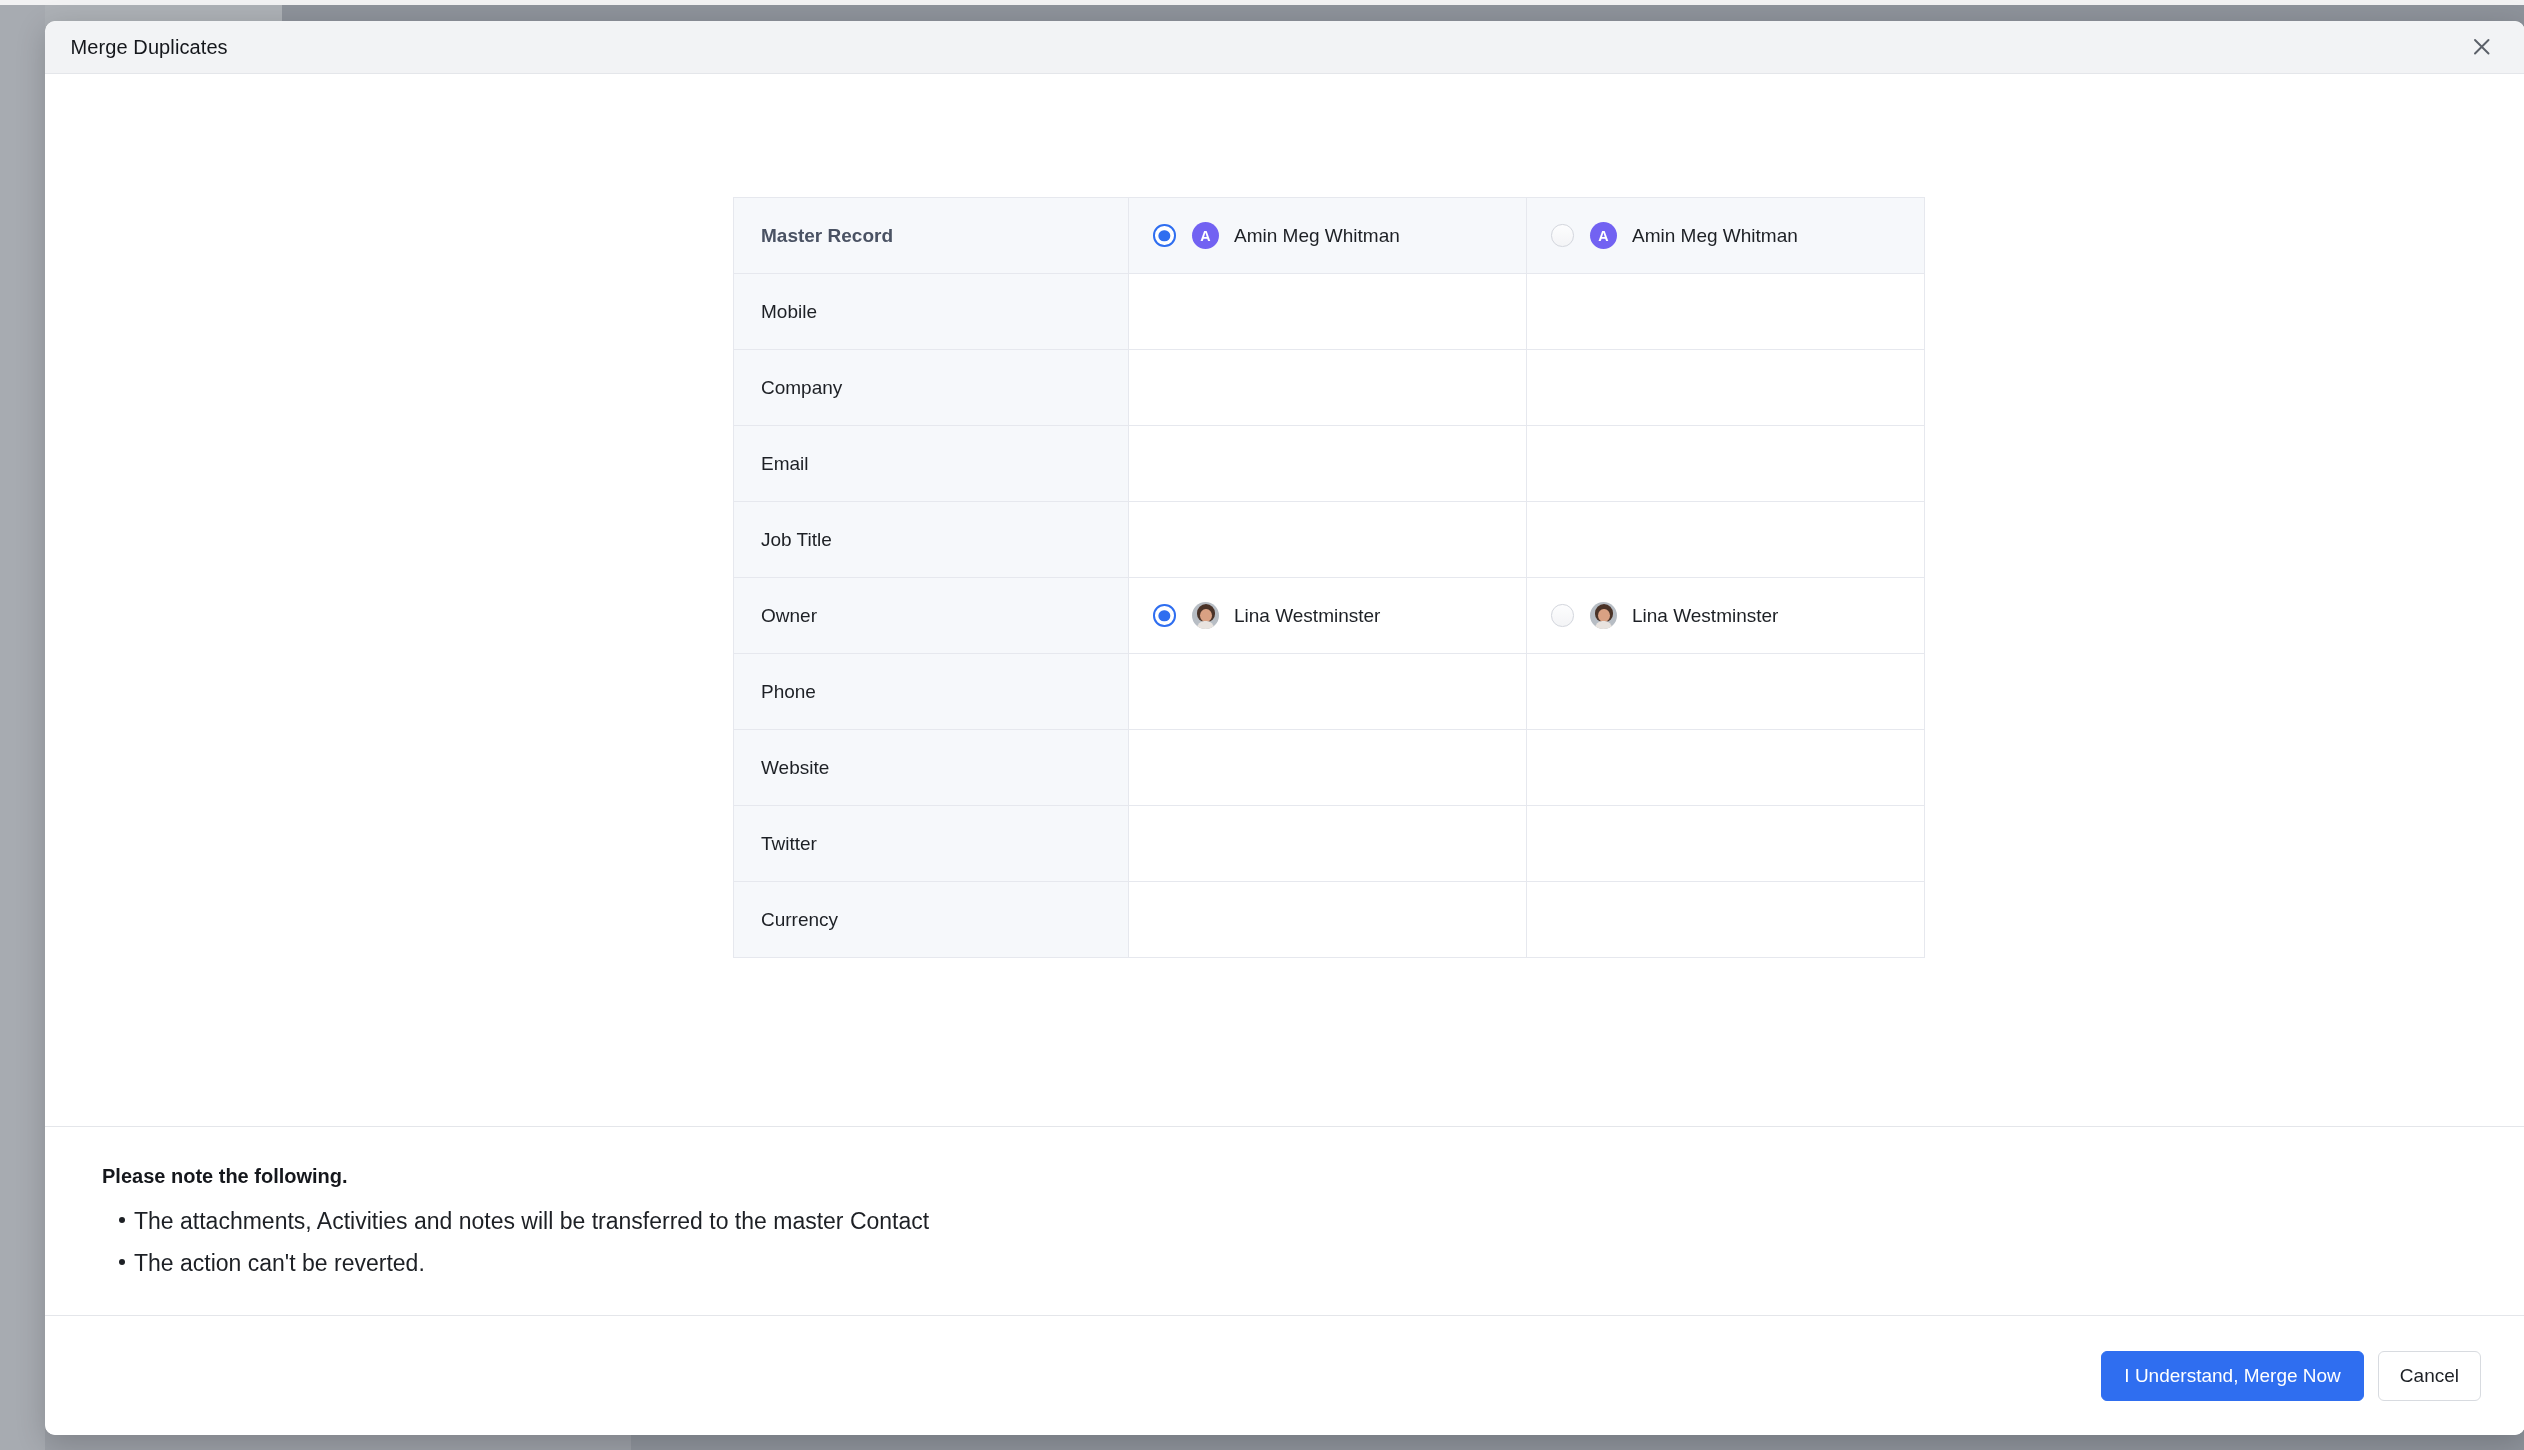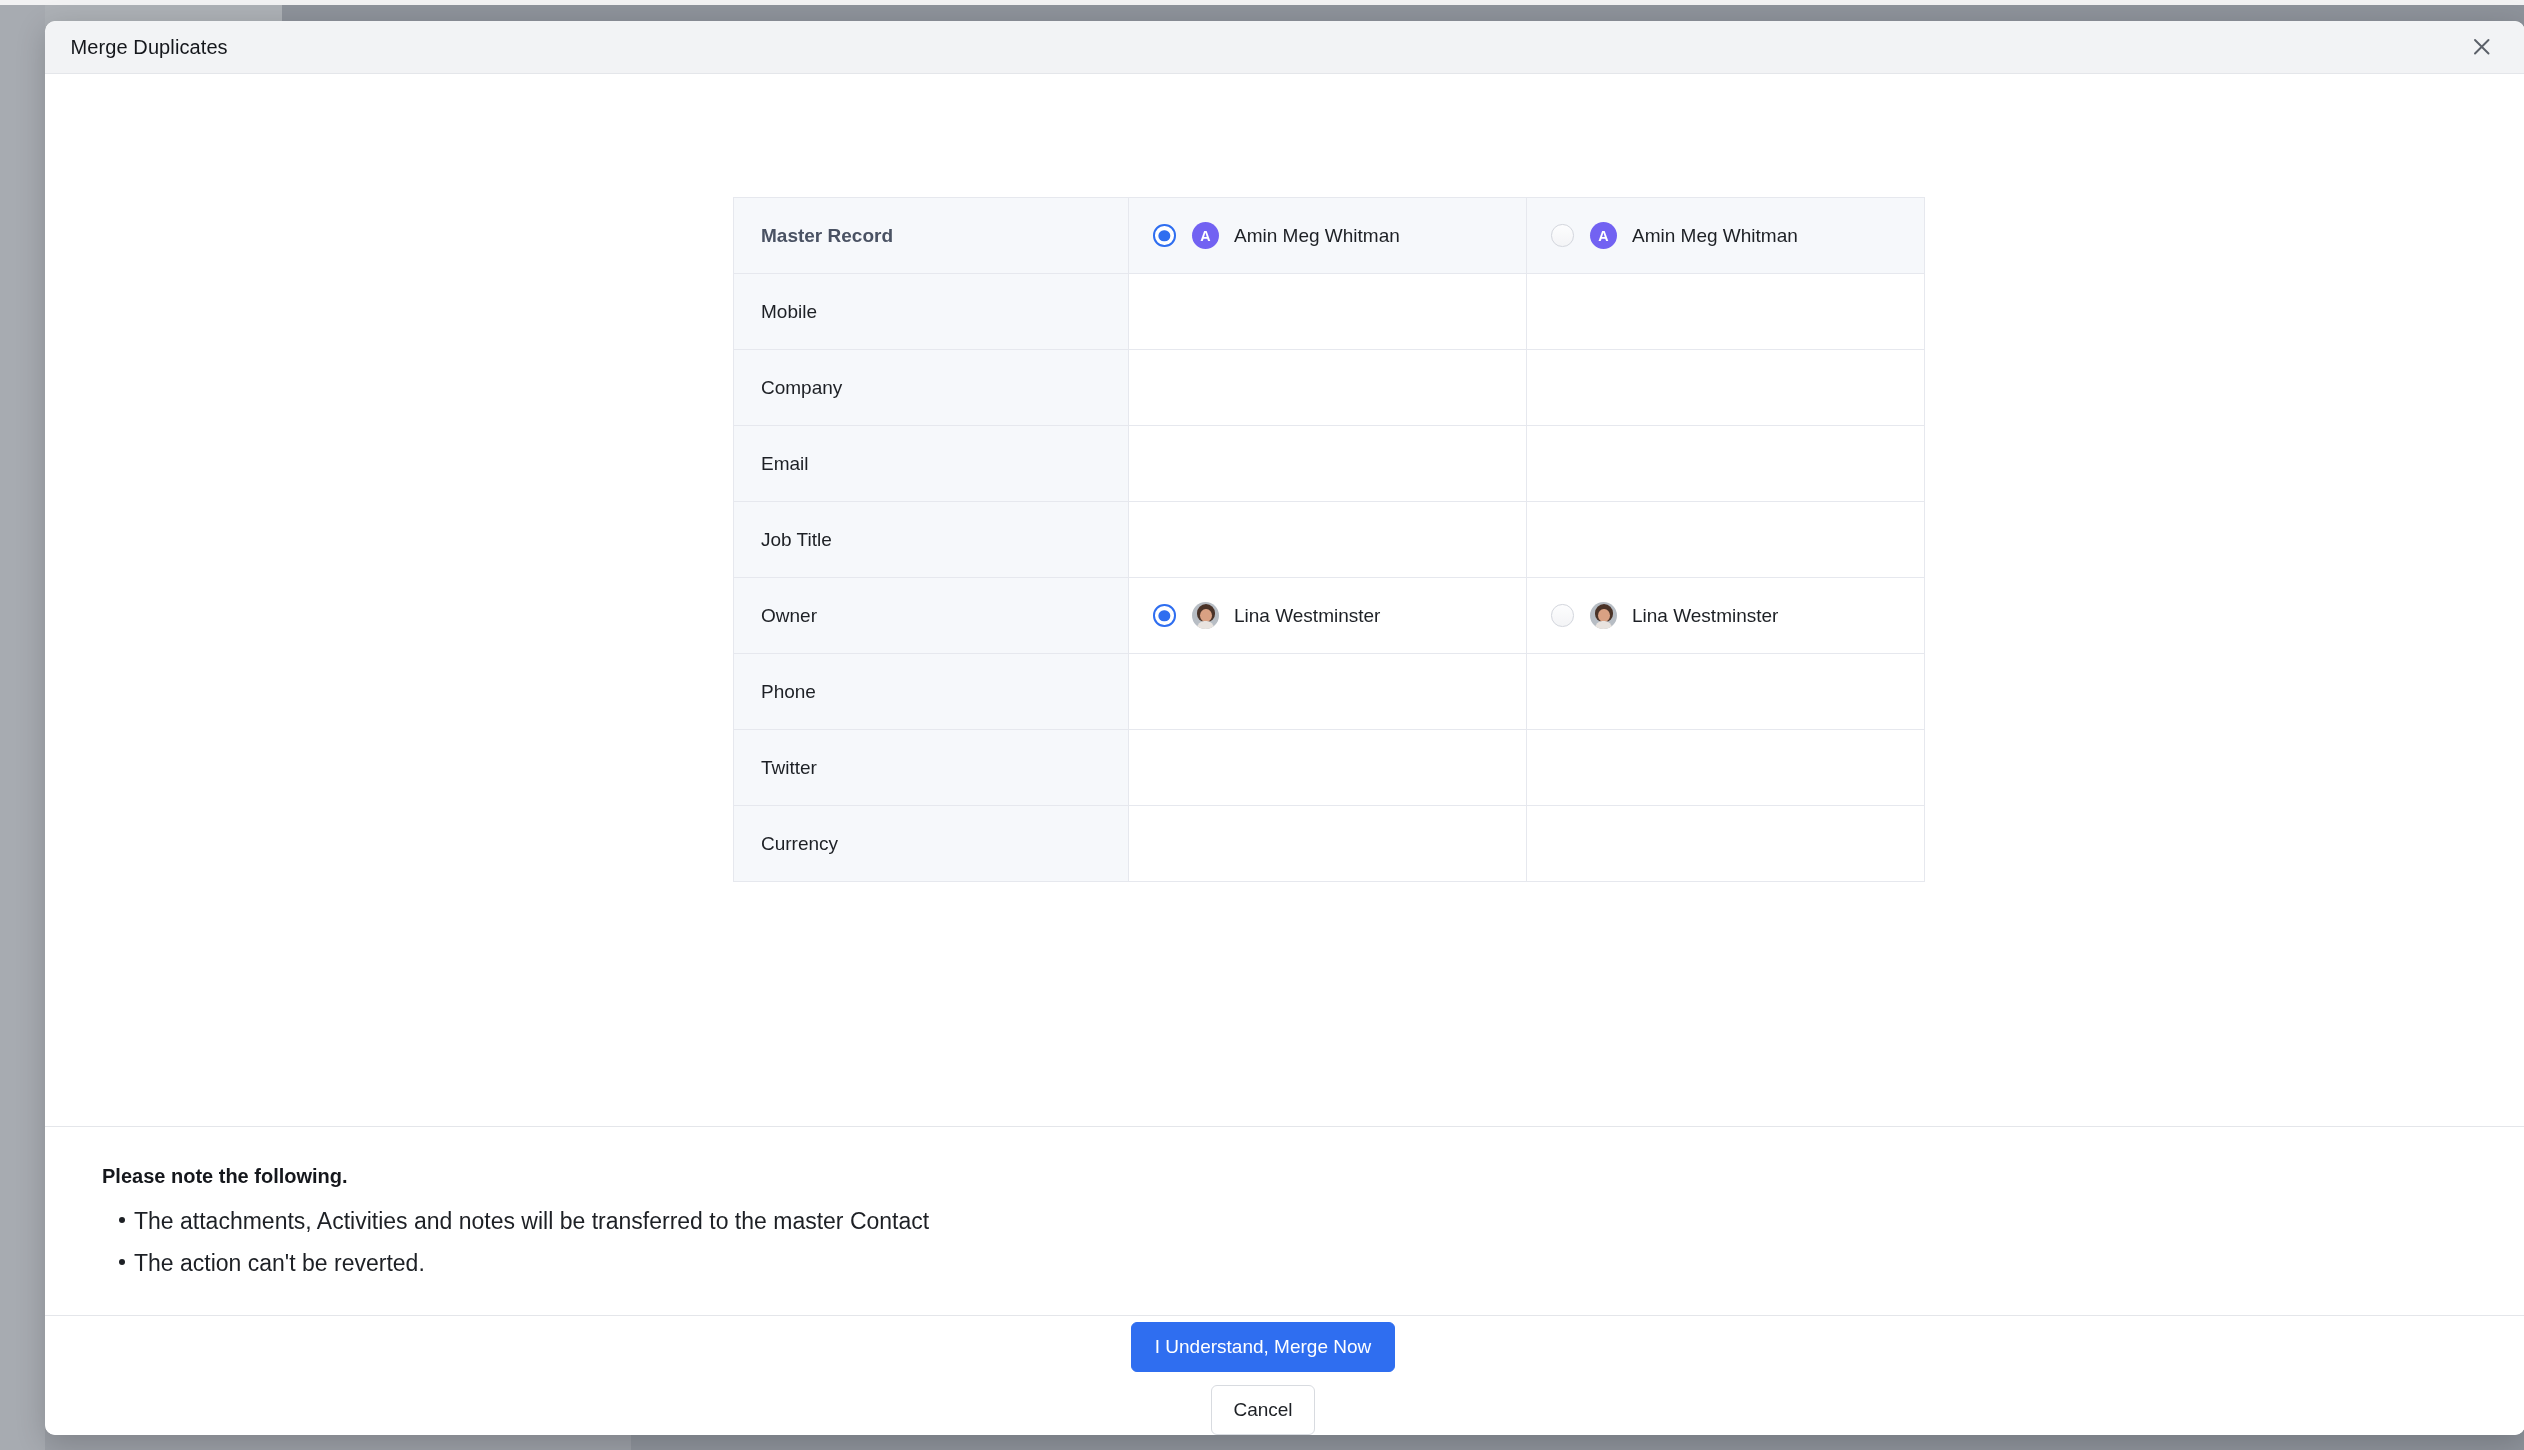--- a/index.html
+++ b/index.html
@@ -253,21 +253,20 @@
   .action-bar {
     border-top: 0.8px solid #e4e6ea;
     height: 120px;
     min-height: 120px;
     display: flex;
     align-items: center;
     justify-content: flex-end;
     gap: 13.5px;
     padding-right: 44px;
     background: #ffffff;
-    flex-direction: column;
   }
   .btn {
     font-size: 19px;
     border-radius: 6px;
     cursor: pointer;
     display: flex;
     align-items: center;
     justify-content: center;
     font-family: "Liberation Sans", sans-serif;
   }
@@ -375,20 +374,25 @@
                   <span class="cell-text">Lina Westminster</span>
                 </div>
               </td>
             </tr>
             <tr class="">
               <td class="label-cell">Phone</td>
               <td class="value-cell"></td>
               <td class="value-cell"></td>
             </tr>
             <tr class="">
+              <td class="label-cell">Website</td>
+              <td class="value-cell"></td>
+              <td class="value-cell"></td>
+            </tr>
+            <tr class="">
               <td class="label-cell">Twitter</td>
               <td class="value-cell"></td>
               <td class="value-cell"></td>
             </tr>
             <tr class="">
               <td class="label-cell">Currency</td>
               <td class="value-cell"></td>
               <td class="value-cell"></td>
             </tr>
           </tbody>

